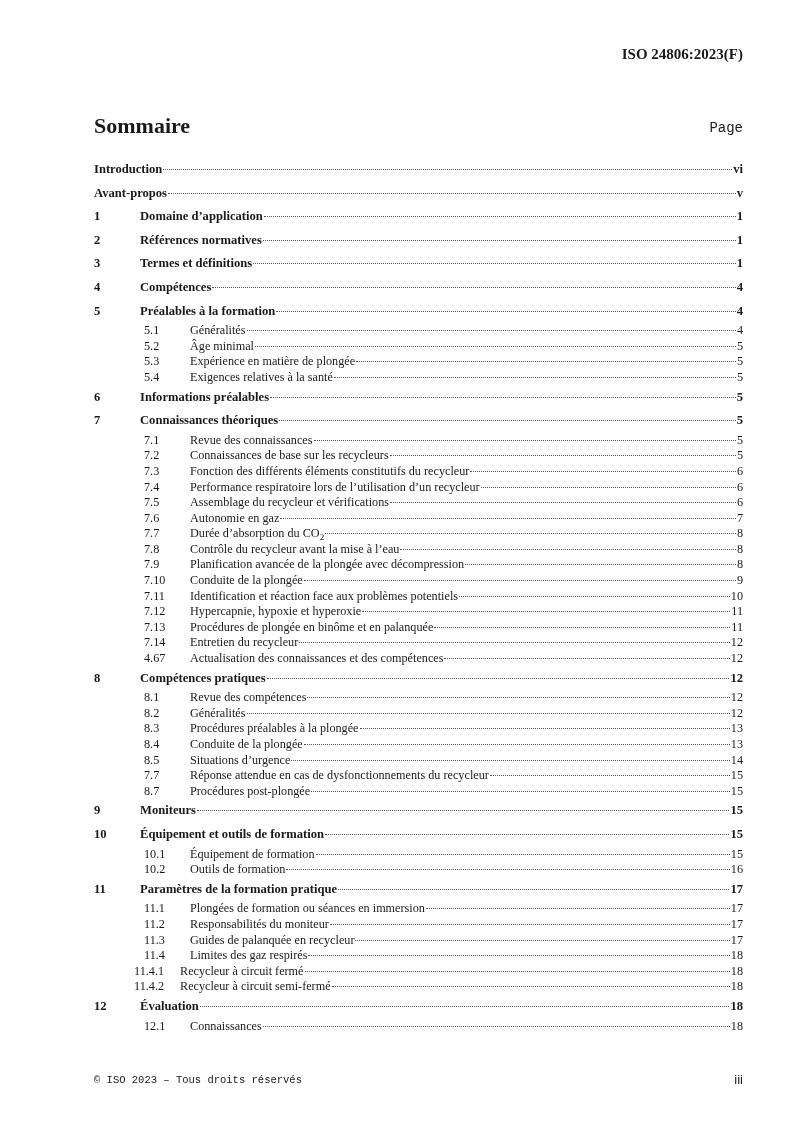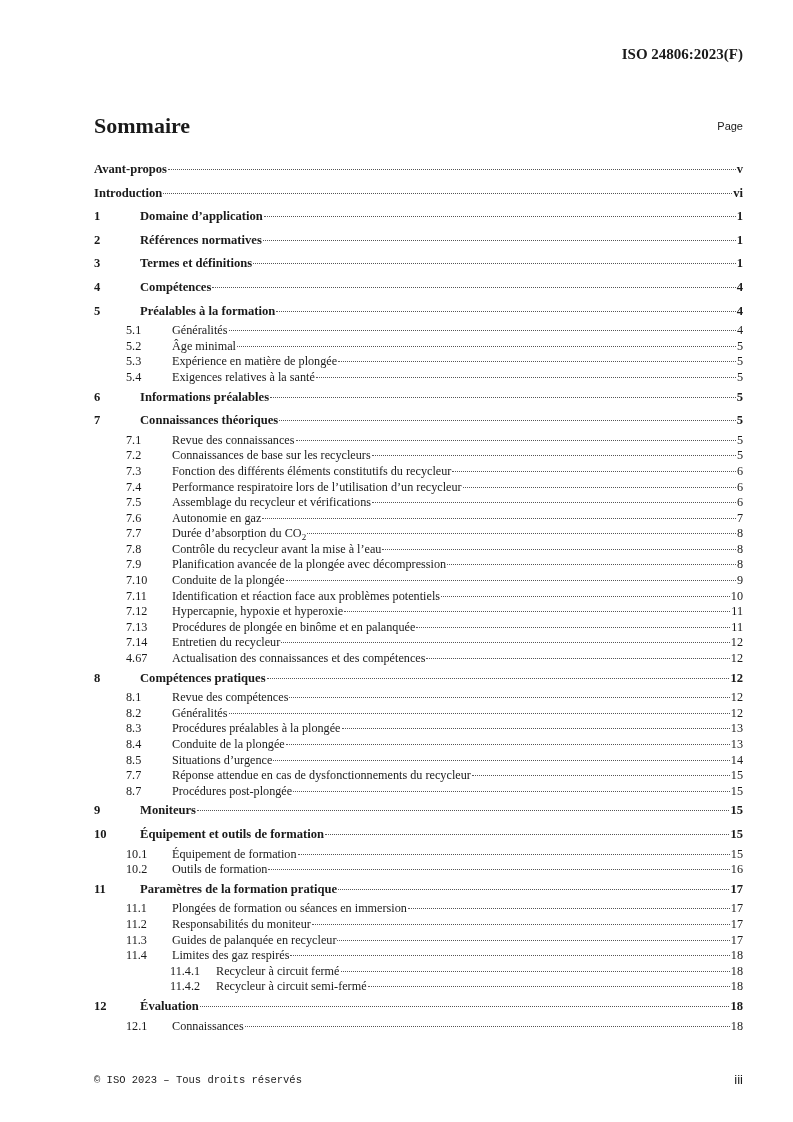--- a/index.html
+++ b/index.html
@@ -11,35 +11,35 @@
   .header-ref {
     position: absolute; top: 46px; right: 50px;
     font-family: "Liberation Serif", serif; font-weight: bold; font-size: 15px;
   }
   .title {
     position: absolute; top: 113px; left: 94px;
     font-family: "Liberation Serif", serif; font-weight: bold; font-size: 22px;
   }
   .page-label {
     position: absolute; top: 120px; right: 50px;
-    font-family: Liberation Sans, sans-serif; font-size: 11px;
+    font-family: Liberation Mono, monospace; font-size: 14px;
   }
   .toc {
     position: absolute; top: 158px; left: 94px; width: 649px;
     font-family: "Liberation Serif", serif; font-size: 12.2px;
   }
   .row {
     display: flex; align-items: baseline; height: 15.6px; line-height: 15.6px;
     white-space: nowrap; cursor: pointer;
   }
   .row.l1 { font-weight: bold; font-size: 12.6px; height: 23.6px; line-height: 23.6px; }
   .row .num { display: inline-block; flex: none; }
   .row.l1 .num { width: 46px; }
-  .row.l2 .num { width: 46px; margin-left: 32px; }
-  .row.l3 .num { width: 46px; margin-left: 76px; }
+  .row.l2 .num { width: 46px; margin-left: 50px; }
+  .row.l3 .num { width: 46px; margin-left: 40px; }
   .row .label { flex: none; }
   .row .dots {
     flex: 1 1 auto; margin: 0 1px; border-bottom: 1px dotted #555;
     position: relative; top: -3px; height: 0;
   }
   .row .pg { flex: none; text-align: right; }
   .row.l0 { font-weight: bold; font-size: 12.6px; height: 23.6px; line-height: 23.6px; }
   .sub { font-size: 9px; vertical-align: -3px; }
   .footer-left {
     position: absolute; top: 1074px; left: 94px;
@@ -52,28 +52,28 @@
 </style>
 </head>
 <body>
 
 <div class="header-ref">ISO 24806:2023(F)</div>
 <div class="title">Sommaire</div>
 <div class="page-label">Page</div>
 
 <div class="toc" id="toc">
     <div class="row l0">
+      <span class="label"><span>Introduction</span></span>
+      <span class="dots"></span>
+      <span class="pg">vi</span>
+    </div>
+    <div class="row l0">
       <span class="label"><span>Avant-propos</span></span>
       <span class="dots"></span>
       <span class="pg">v</span>
-    </div>
-    <div class="row l0">
-      <span class="label"><span>Introduction</span></span>
-      <span class="dots"></span>
-      <span class="pg">vi</span>
     </div>
     <div class="row l1">
       <span class="num">1</span>
       <span class="label"><span>Domaine d’application</span></span>
       <span class="dots"></span>
       <span class="pg">1</span>
     </div>
     <div class="row l1">
       <span class="num">2</span>
       <span class="label"><span>Références normatives</span></span>

